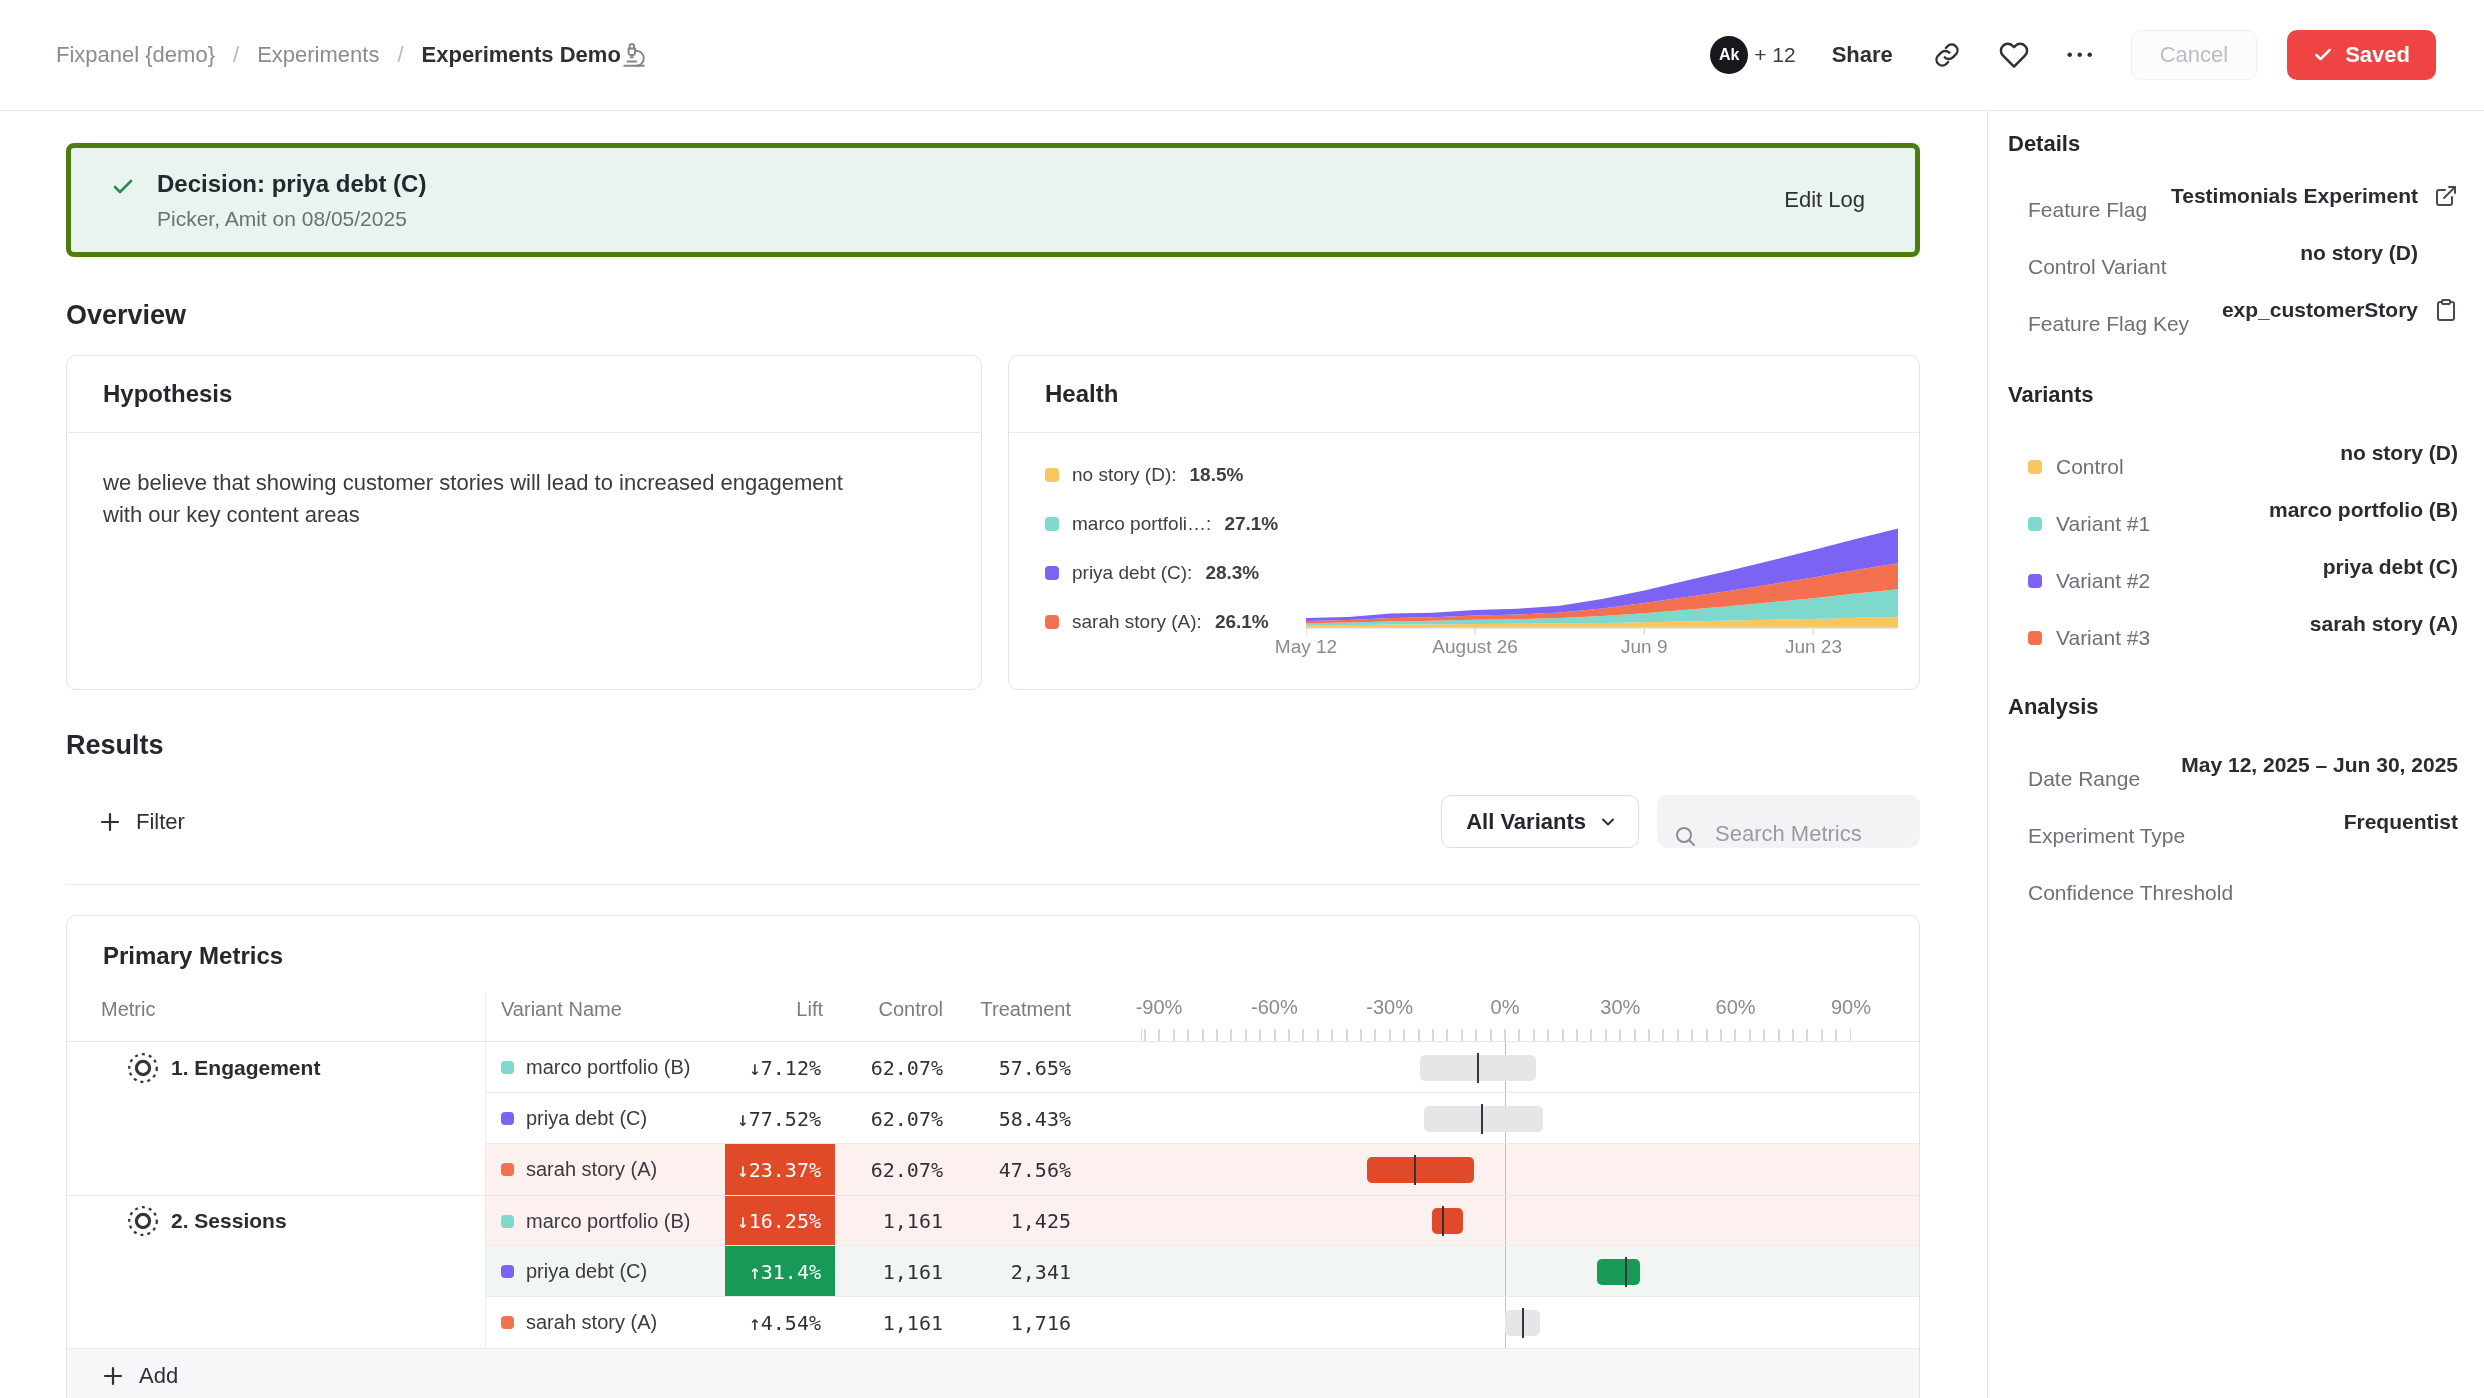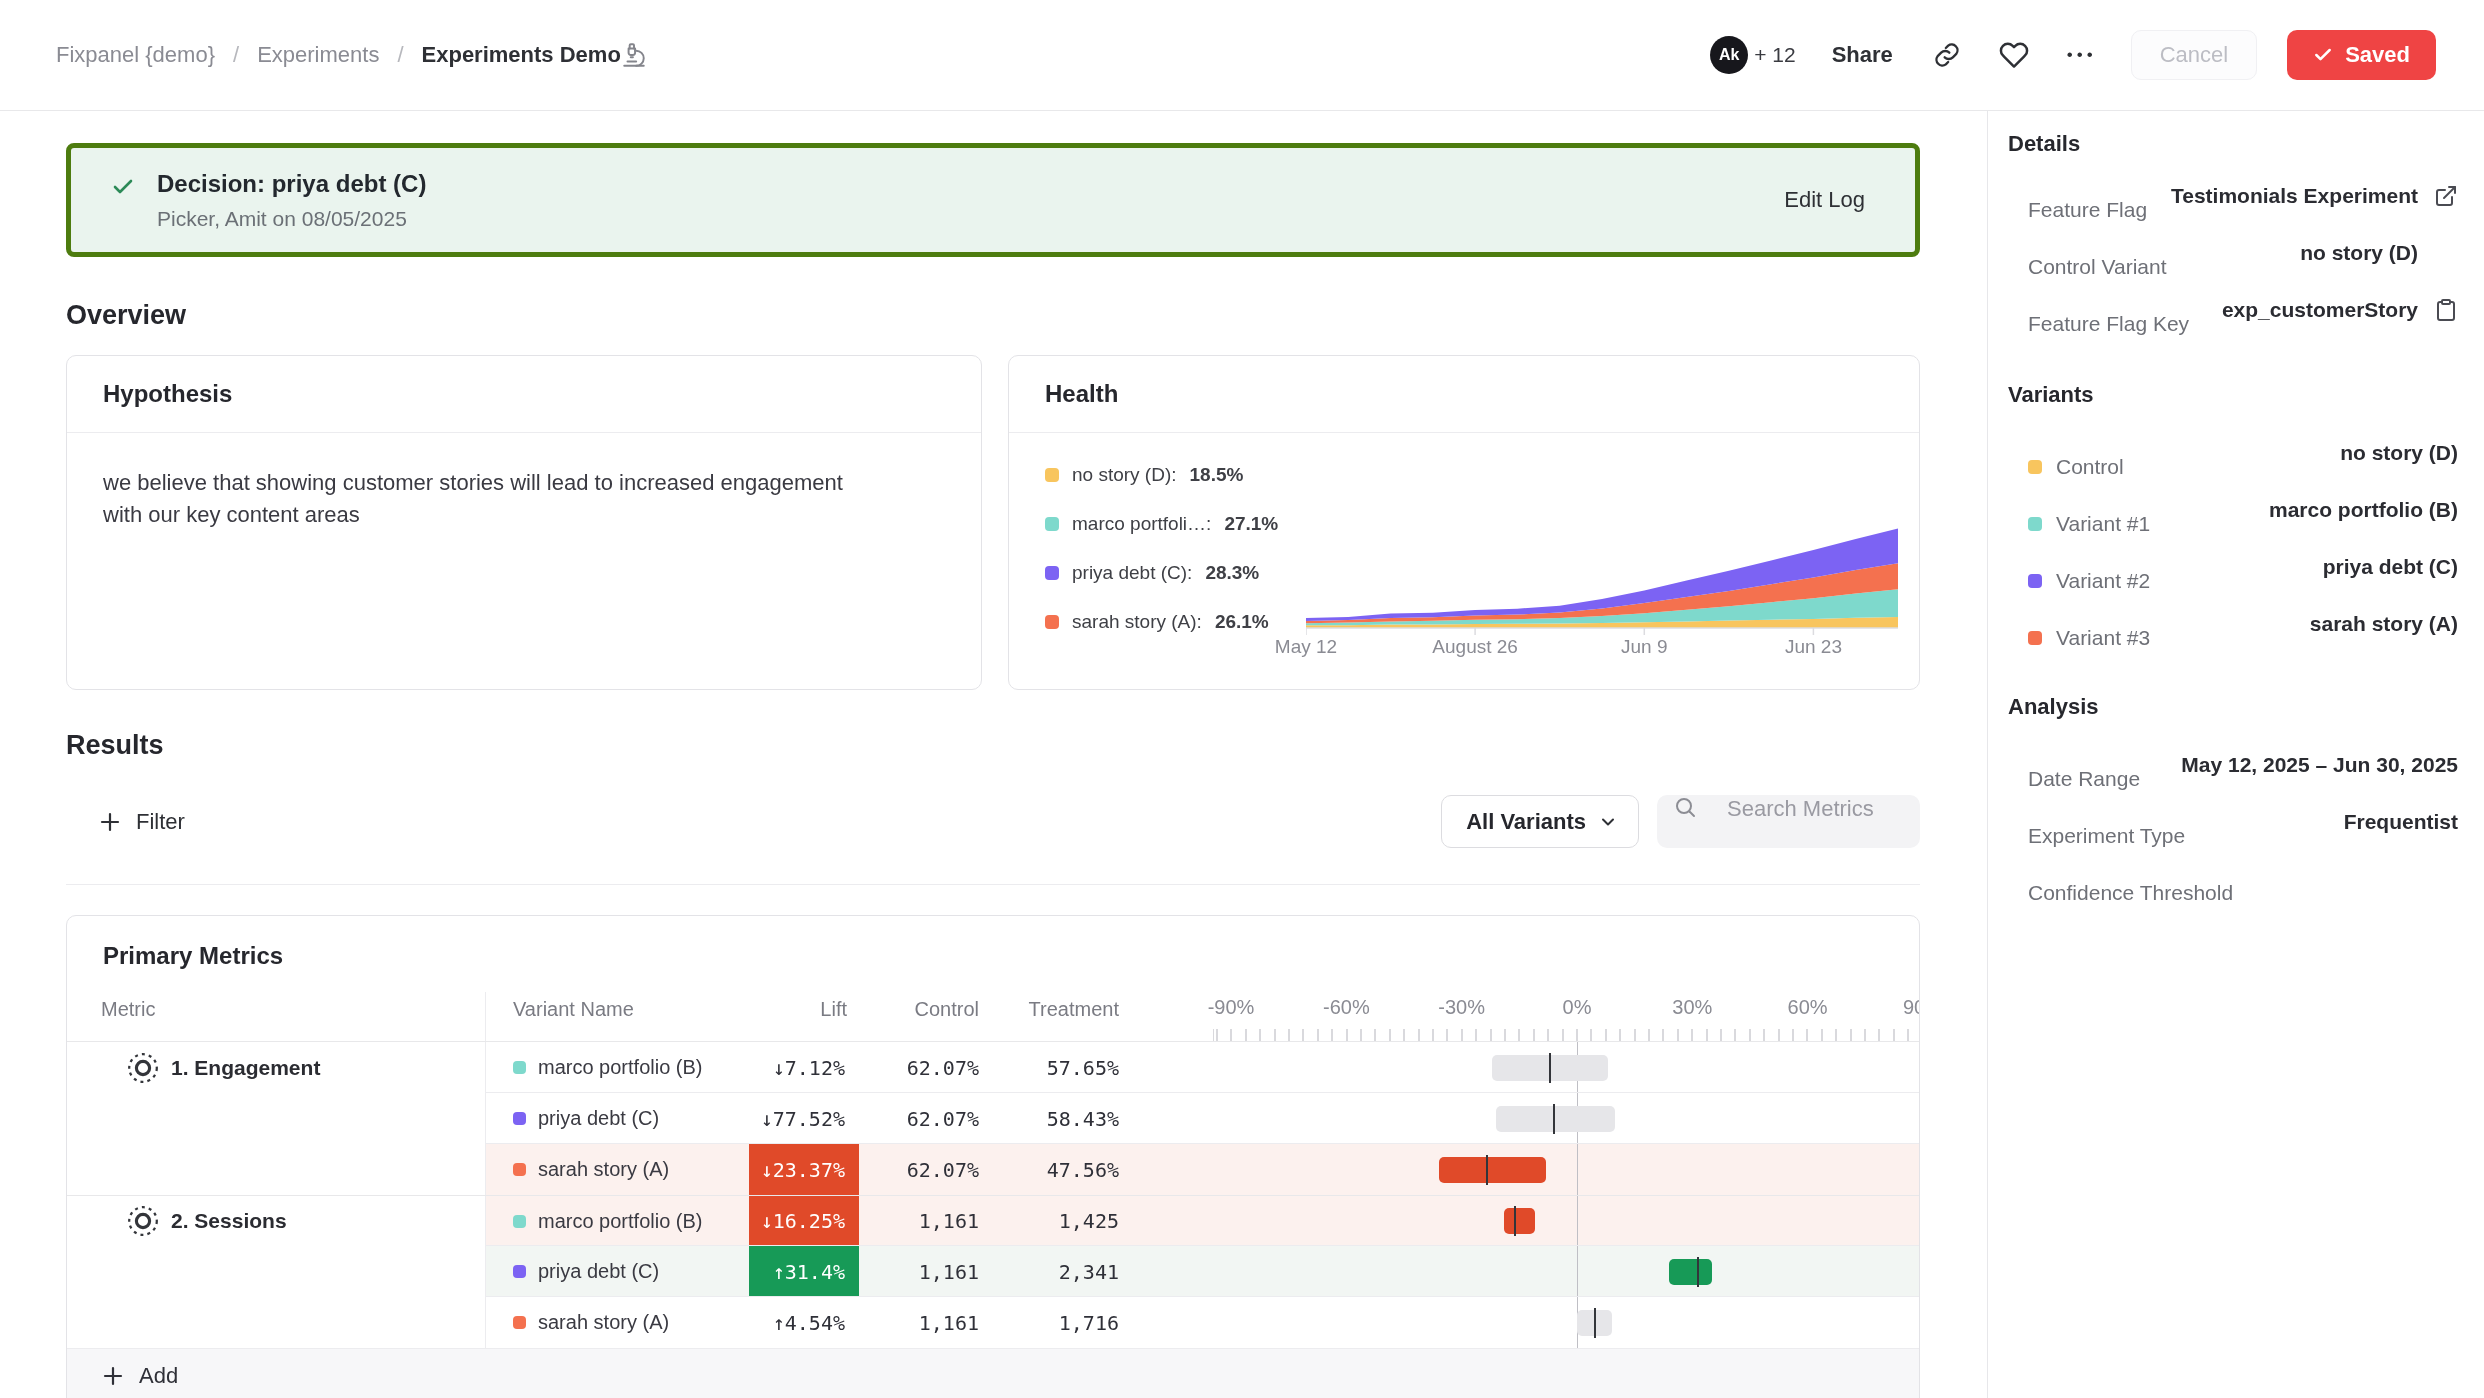--- a/index.html
+++ b/index.html
@@ -61,30 +61,30 @@
   .health-chart{position:absolute;left:297px;top:166px;width:592px;height:140px;}
   .hx-labels{position:absolute;top:114px;left:0;width:592px;height:26px;}
   .hx-labels span{position:absolute;transform:translateX(-50%);font-size:19px;color:#8a8b93;top:0;white-space:nowrap;}
 
   
   .controls{margin-top:34px;display:flex;align-items:center;}
   .filter-btn{display:flex;align-items:center;gap:14px;margin-left:26px;font-size:22px;color:#2e3035;cursor:pointer;background:none;border:none;}
   .variants-btn{margin-left:auto;height:53px;padding:0 20px 0 24px;background:#fff;border:1px solid #dcdce0;
     border-radius:10px;display:flex;align-items:center;gap:12px;font-size:22px;font-weight:600;color:#26272d;cursor:pointer;}
   .search-box{margin-left:18px;width:263px;height:53px;background:#f3f3f5;border-radius:10px;
-    display:flex;align-items:flex-start;padding:0 16px;gap:28px;}
+    display:flex;align-items:flex-end;padding:0 16px;gap:16px;}
   .search-box input{border:none;background:transparent;outline:none;font-size:22px;color:#3a3a42;width:100%;
     font-family:"Liberation Sans",sans-serif;}
   .search-box input::placeholder{color:#9a9aa2;}
   .divider{margin-top:36px;height:1px;background:#ececef;}
 
   
   .metrics-card{margin-top:30px;border:1px solid #e3e3e7;border-radius:10px;height:520px;overflow:hidden;}
   .mc-title{padding:26px 0 22px 36px;font-size:24px;font-weight:700;color:#26272d;}
-  .t-grid{display:grid;grid-template-columns:418px 240px 110px 120px 128px 58px 762px 1fr;gap:12px;}
+  .t-grid{display:grid;grid-template-columns:418px 240px 110px 120px 128px 58px 762px 1fr;}
   .thead{height:50px;border-bottom:1px solid #e8e8ea;font-size:20px;color:#7a7b83;position:relative;}
   .thead>div{display:flex;align-items:flex-start;padding-top:6px;}
   .th-metric{padding-left:34px;}
   .th-variant{padding-left:16px;}
   .th-right{justify-content:flex-end;padding-right:12px;}
   .th-chart{position:relative;}
   .axis-label{position:absolute;top:4px;transform:translateX(-50%);color:#8a8b93;font-size:20px;}
   .tick-strip{position:absolute;left:0;right:52px;bottom:0;height:12px;
     background:repeating-linear-gradient(90deg,#d9d9dd 0 2px,transparent 2px 14.4px);background-position-x:3px;}
   .t-row{height:51px;position:relative;cursor:pointer;}

